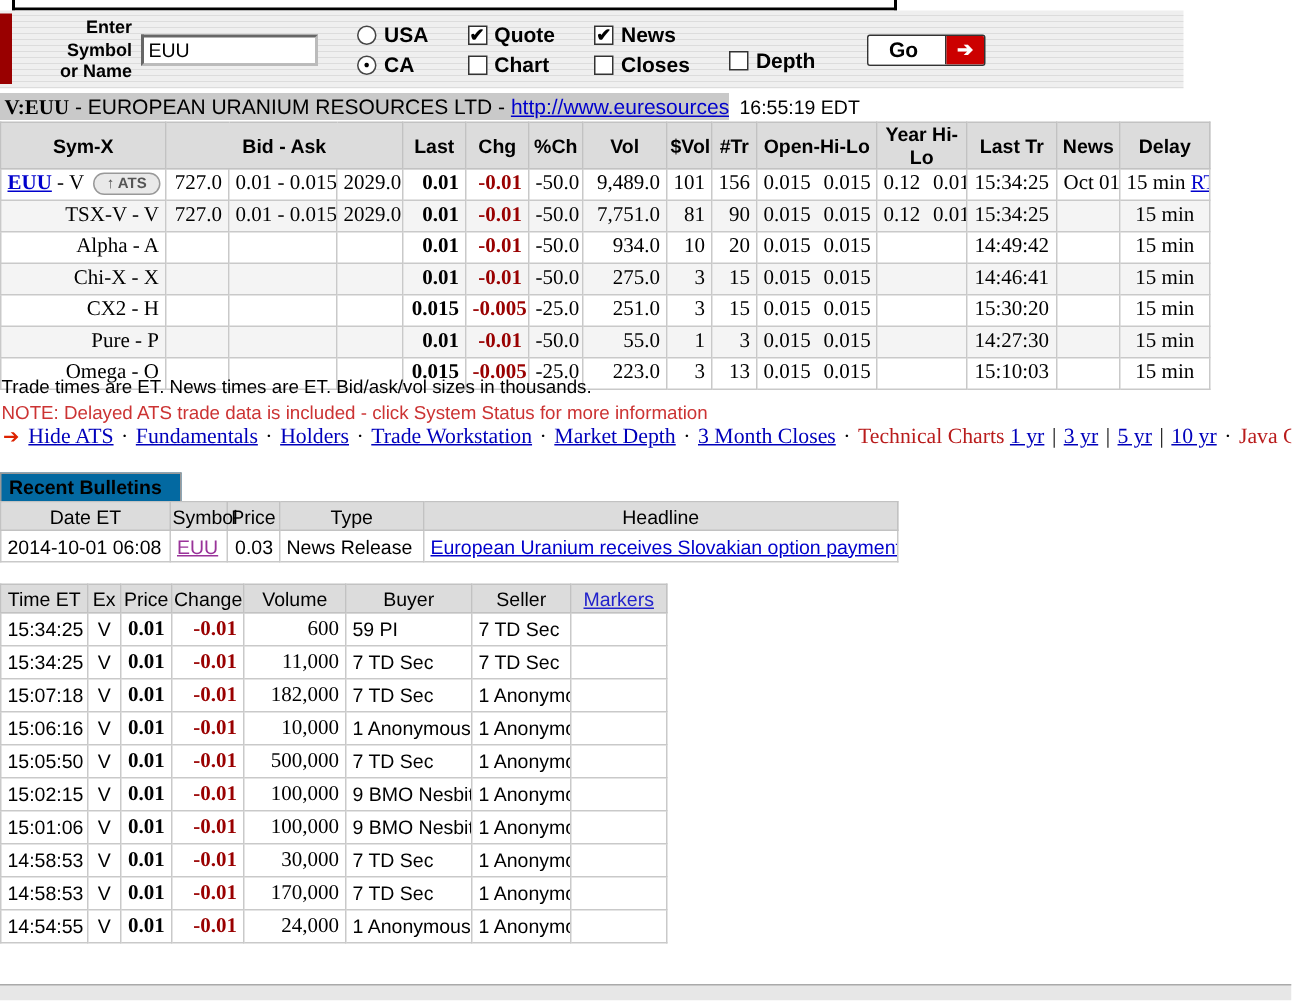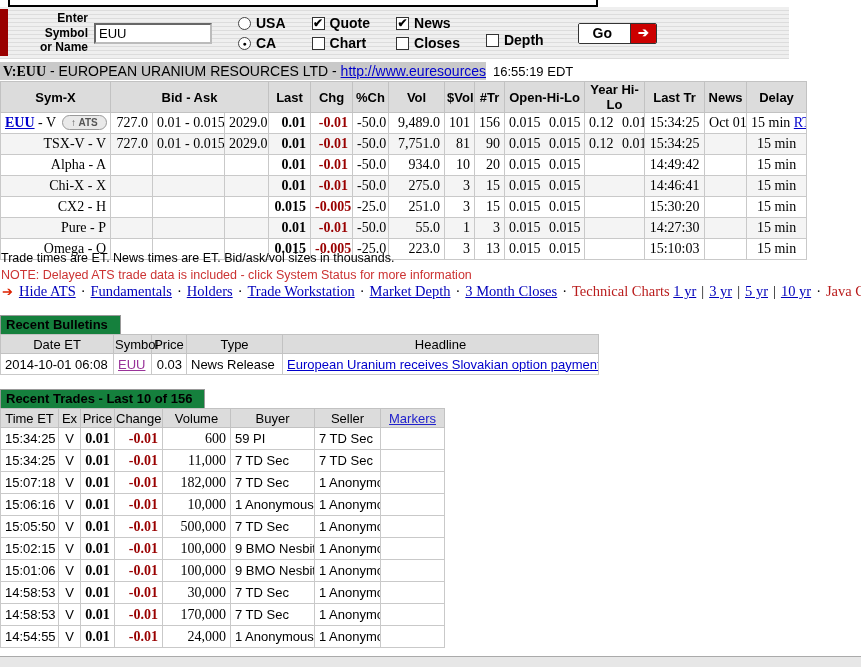--- a/index.html
+++ b/index.html
@@ -61,21 +61,21 @@
   .notes { position:absolute; top:250px; left:1px; font-size:12.5px; line-height:1.35; }
   .note-red { color:#cc3333; }
   
   .links-bar { position:absolute; top:283px; left:2px; width:859px; white-space:nowrap; overflow:hidden;
     font-family:"Liberation Serif", serif; font-size:14.5px; }
   .links-bar a { color:#0000bb; text-decoration:underline; cursor:pointer; }
   .lb-arrow { color:#dd2200; font-size:13px; margin-right:6px; }
   .lb-sep { margin:0 5px; }
   .lb-plain { color:#b91c1c; }
   
-  .section-tab { display:inline-block; background:#15803d; border:1px solid #999; border-bottom:none;
+  .section-tab { display:inline-block; background:#0369a1; border:1px solid #999; border-bottom:none;
     font-weight:bold; font-size:13px; padding:1px 12px 2px 5px; }
   .bulletins { position:absolute; top:315px; left:0; }
   table.bull { border-collapse:collapse; table-layout:fixed; width:598px; font-size:13px; border:1px solid #999; }
   table.bull th { background:#dcdcdc; font-weight:normal; font-size:13px; height:19px;
     border:1px solid #c2c2c2; text-align:center; }
   table.bull td { height:21px; padding:0 4px; border:1px solid #c9c9c9; white-space:nowrap; overflow:hidden; }
   .bull-sym { color:#993399; text-decoration:underline; cursor:pointer; }
   .bull-head { color:#0000cc; text-decoration:underline; cursor:pointer; }
   
   .trades { position:absolute; top:389px; left:0; }
@@ -361,21 +361,20 @@
       <td><a class="bull-sym">EUU</a></td>
       <td style="text-align:right">0.03</td>
       <td>News Release</td>
       <td><a class="bull-head">European Uranium receives Slovakian option payment</a></td>
     </tr>
   </tbody>
     </table>
 </div>
 
 <div class="trades">
-  <div class="section-tab">Recent Trades - Last 10 of 156</div>
   <table class="trd">
     <colgroup>
         <col style="width:58px">
         <col style="width:22px">
         <col style="width:34px">
         <col style="width:48px">
         <col style="width:68px">
         <col style="width:84px">
         <col style="width:66px">
         <col style="width:64px">

